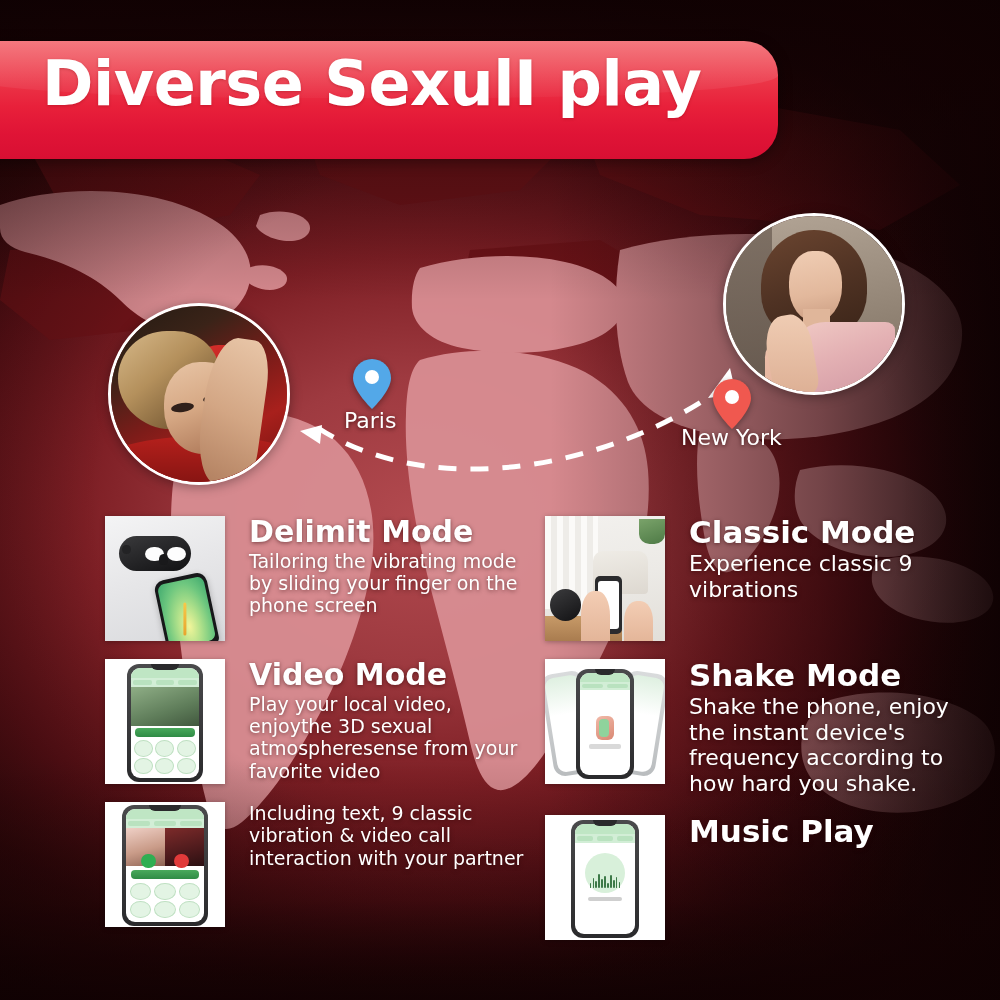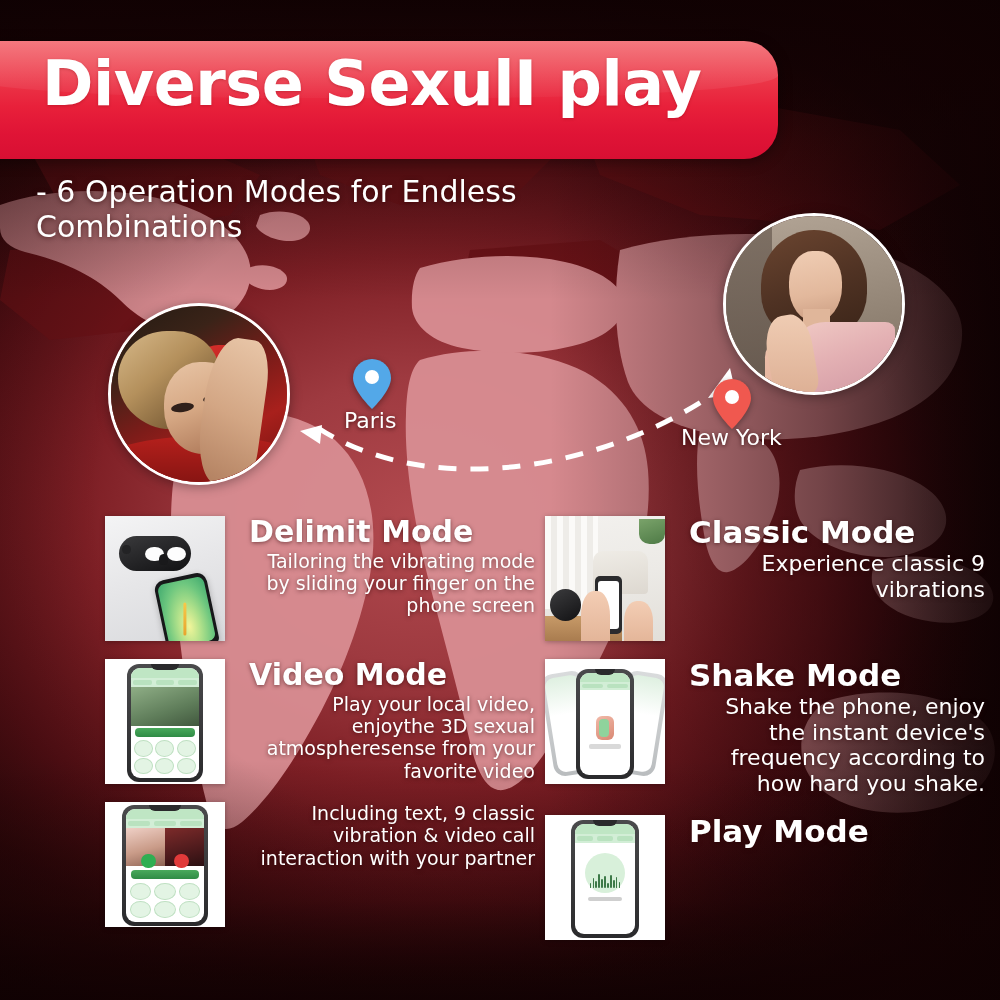--- a/index.html
+++ b/index.html
@@ -178,21 +178,20 @@
     margin: 0 0 2px 0;
     white-space: nowrap;
     text-shadow: 0 1px 4px rgba(40,0,3,0.55);
   }
   .card-title.small { font-size: 29px; }
   .card-desc {
     color: #ffffff;
     font-size: 19px;
     line-height: 1.18;
     text-shadow: 0 1px 4px rgba(40,0,3,0.6);
-    text-align: right;
   }
   .card-right .card-title { font-size: 31px; }
   .card-right .card-desc { font-size: 22px; }
 
   
   .sc { position:absolute; inset:0; }
   .sc-bed { background: linear-gradient(160deg,#f4f4f5 0%, #e6e6e8 48%, #d8d9dc 100%); }
   .dev-mask { position:absolute; left:12%; top:16%; width:60%; height:28%; border-radius:30px;
     background: linear-gradient(160deg,#3a3a3c 0%, #111113 100%); }
   .dev-eye { position:absolute; top:30%; width:26%; height:42%; border-radius:50%; background:#fdfdfd; }
@@ -323,21 +322,20 @@
         <path d="M600,690 C618,684 638,688 644,697 C648,705 640,713 628,713 C614,713 600,704 598,696 Z"></path>
       </g>
     </svg>
   </div>
 
   <div class="bg-vignette"></div>
 
   <div class="title-banner"></div>
   <div class="title-text">Diverse SexulI play</div>
 
-  <div class="subtitle">- 6 Operation Modes for Endless Combinations</div>
 
   <div class="portrait portrait-left">
     <div class="pimg">
       <div class="man-bg"></div>
       <div class="man-shirt"></div>
       <div class="man-scarf"></div>
       <div class="man-hair"></div>
       <div class="man-face"></div>
       <div class="man-eye e1"></div>
       <div class="man-eye e2"></div>
@@ -554,20 +552,20 @@
                     <i style="height:50%"></i>
                   <i style="height:70%"></i>
                     <i style="height:40%"></i>
                 </div>
                 <div class="mk-sub"></div>
               </div>
             </div>
           </div>
         </div>
         <div class="card-body">
-          <div class="card-title">Play Mode</div>
+          <div class="card-title">Music Play</div>
         </div>
       </div>
 
     </div>
   </div>
 
 </div>
 
 </body></html>

